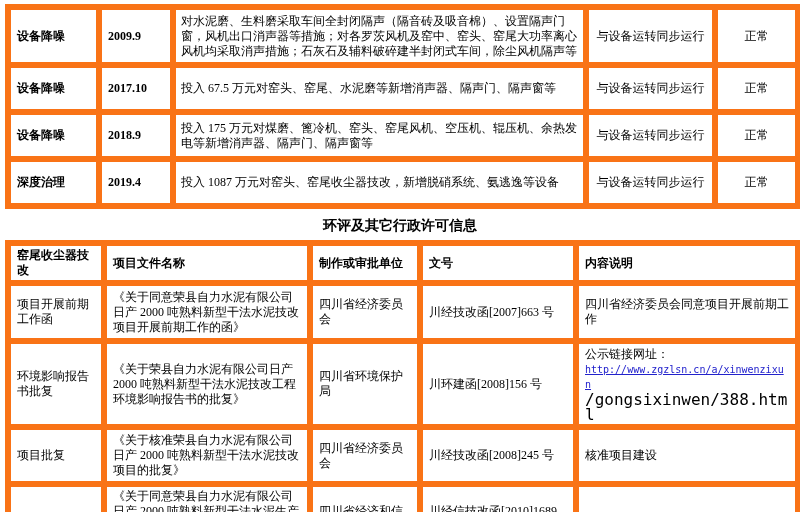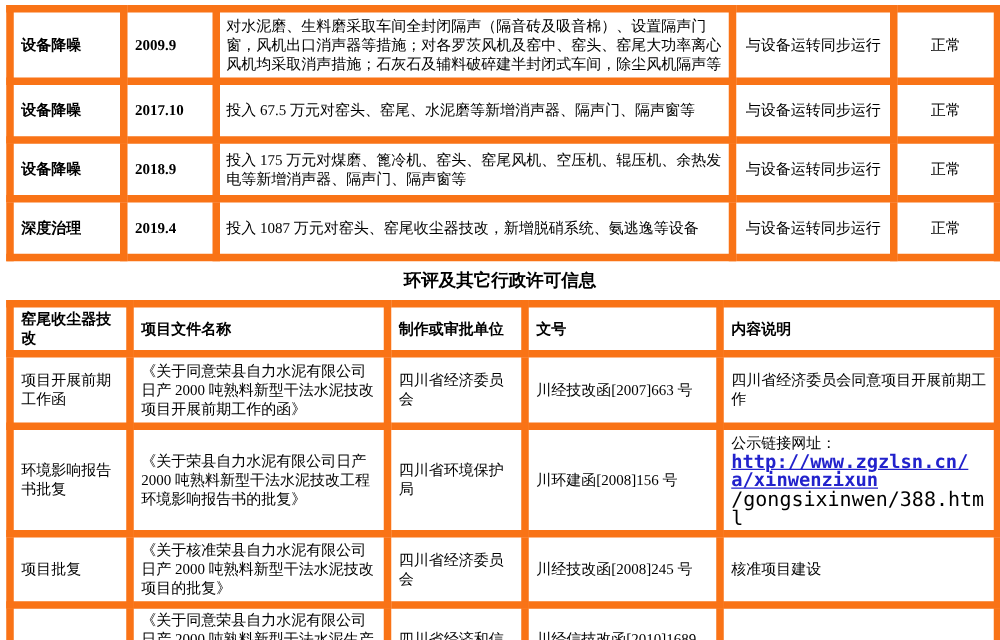--- a/index.html
+++ b/index.html
@@ -29,22 +29,22 @@
   #permit-table .c1{width:96px;}
   #permit-table .c2{width:206px;}
   #permit-table .c3{width:110px;}
   #permit-table .c4{width:156px;}
   #permit-table .c5{width:222px;}
   #permit-table th{font-weight:bold;text-align:left;height:24px;}
   #permit-table td{padding:2px 6px;}
   .url-label{line-height:16px;}
   .url-link{
     font-family:"DejaVu Sans Mono","Liberation Mono",monospace;
-    font-size:15px;line-height:15px;color:#2222cc;text-decoration:underline;
-    word-break:break-all;display:block;font-weight:bold;
+    font-size:10px;line-height:15px;color:#2222cc;text-decoration:underline;
+    word-break:break-all;display:block;
   }
   .url-suffix{
     font-family:"DejaVu Sans Mono","Liberation Mono",monospace;
     font-size:16px;line-height:15px;word-break:break-all;display:block;
   }
 </style>
 </head>
 <body>
 
 <table id="noise-table">

